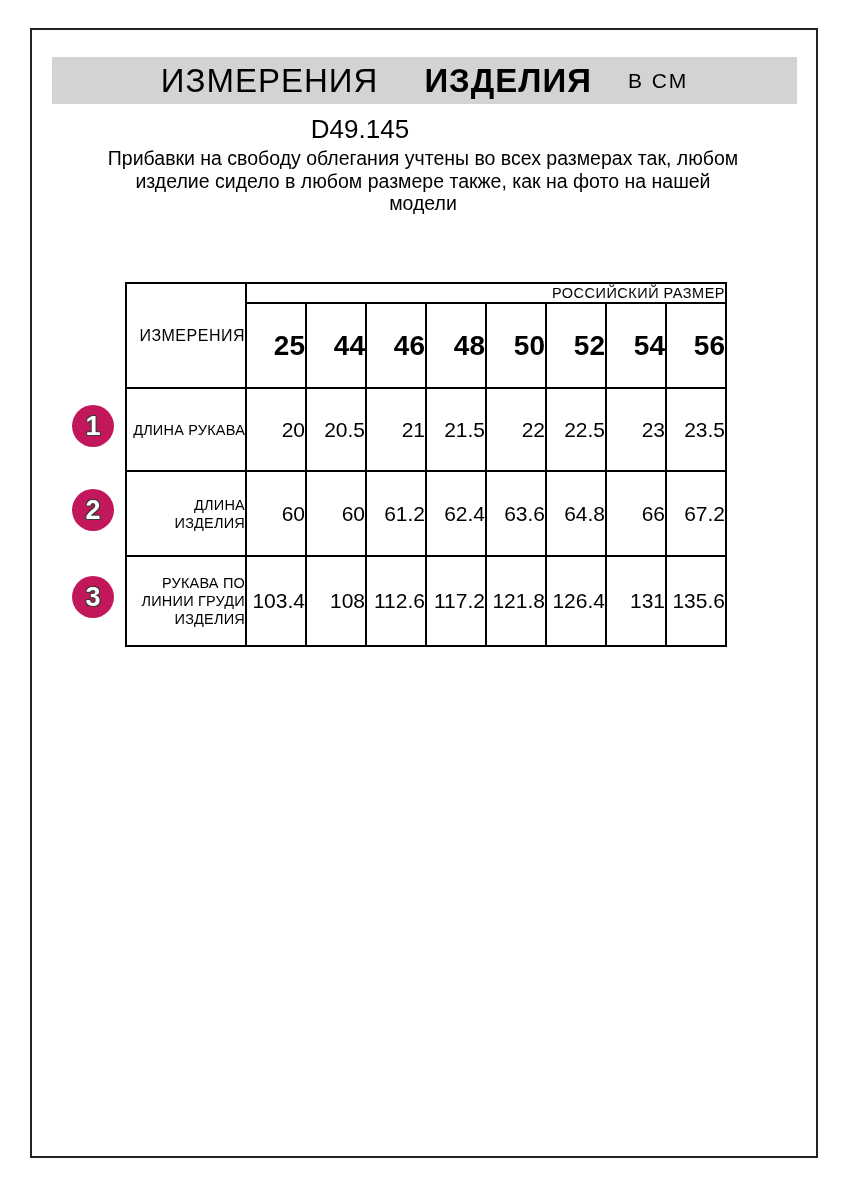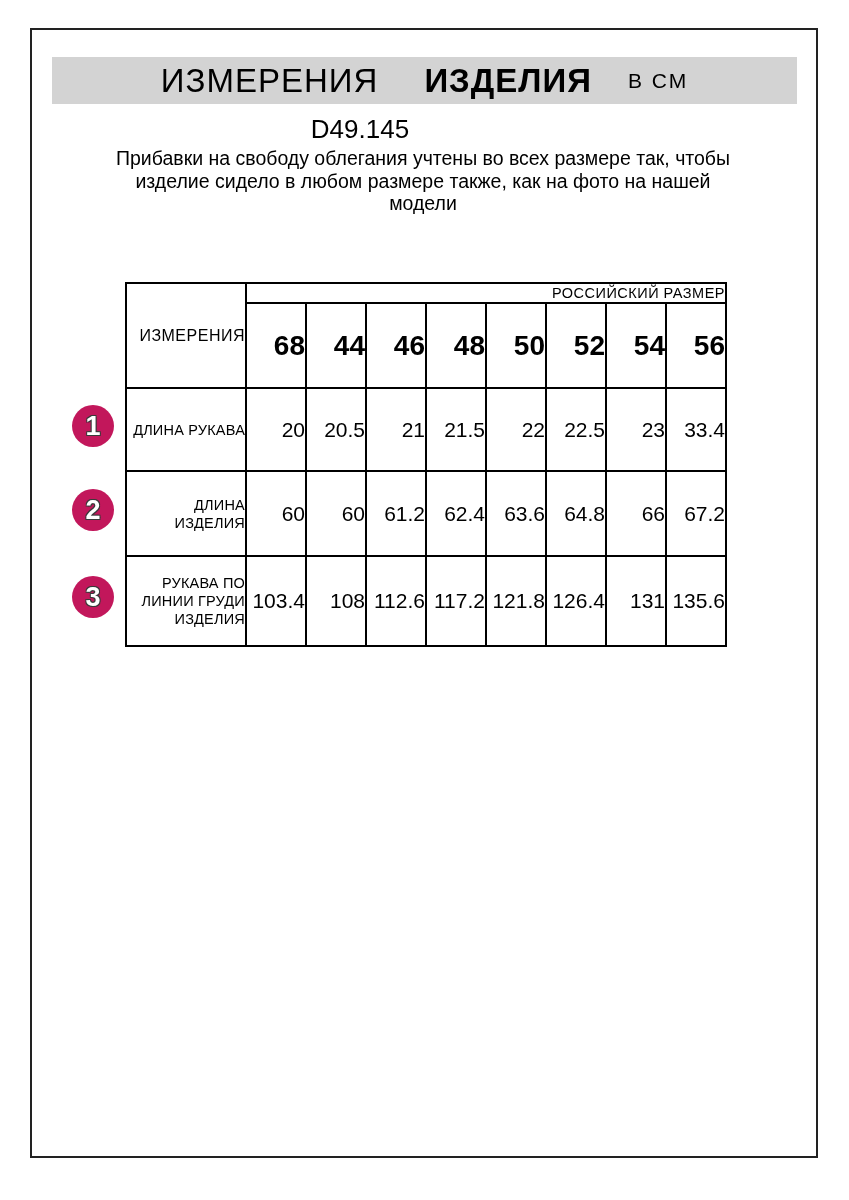--- a/index.html
+++ b/index.html
@@ -158,53 +158,53 @@
 
   <div class="title-bar">
     <span class="title-normal">ИЗМЕРЕНИЯ</span>
     <span class="title-bold">ИЗДЕЛИЯ</span>
     <span class="title-unit">В СМ</span>
   </div>
 
   <div class="model-code">D49.145</div>
 
   <div class="description">
-    <span>Прибавки на свободу облегания учтены во всех размере так, чтобы</span>
+    <span>Прибавки на свободу облегания учтены во всех размерах так, любом</span>
     <span>изделие сидело в любом размере также, как на фото на нашей</span>
     <span>модели</span>
   </div>
 
   <table class="size-table">
     <tbody>
         <tr>
       <td class="corner-cell" rowspan="2">ИЗМЕРЕНИЯ</td>
       <td class="group-cell" colspan="8">РОССИЙСКИЙ РАЗМЕР</td>
     </tr>
     <tr class="sizes-row">
-      <td class="size-cell">68</td>
+      <td class="size-cell">25</td>
       <td class="size-cell">44</td>
       <td class="size-cell">46</td>
       <td class="size-cell">48</td>
       <td class="size-cell">50</td>
       <td class="size-cell">52</td>
       <td class="size-cell">54</td>
       <td class="size-cell">56</td>
     </tr>
     <tr class="data-row-1">
       <td class="label-cell">
         <span>ДЛИНА РУКАВА</span>
       </td>
       <td class="value-cell">20</td>
       <td class="value-cell">20.5</td>
       <td class="value-cell">21</td>
       <td class="value-cell">21.5</td>
       <td class="value-cell">22</td>
       <td class="value-cell">22.5</td>
       <td class="value-cell">23</td>
-      <td class="value-cell">33.4</td>
+      <td class="value-cell">23.5</td>
     </tr>
     <tr class="data-row-2">
       <td class="label-cell">
         <span>ДЛИНА</span>
         <span>ИЗДЕЛИЯ</span>
       </td>
       <td class="value-cell">60</td>
       <td class="value-cell">60</td>
       <td class="value-cell">61.2</td>
       <td class="value-cell">62.4</td>

